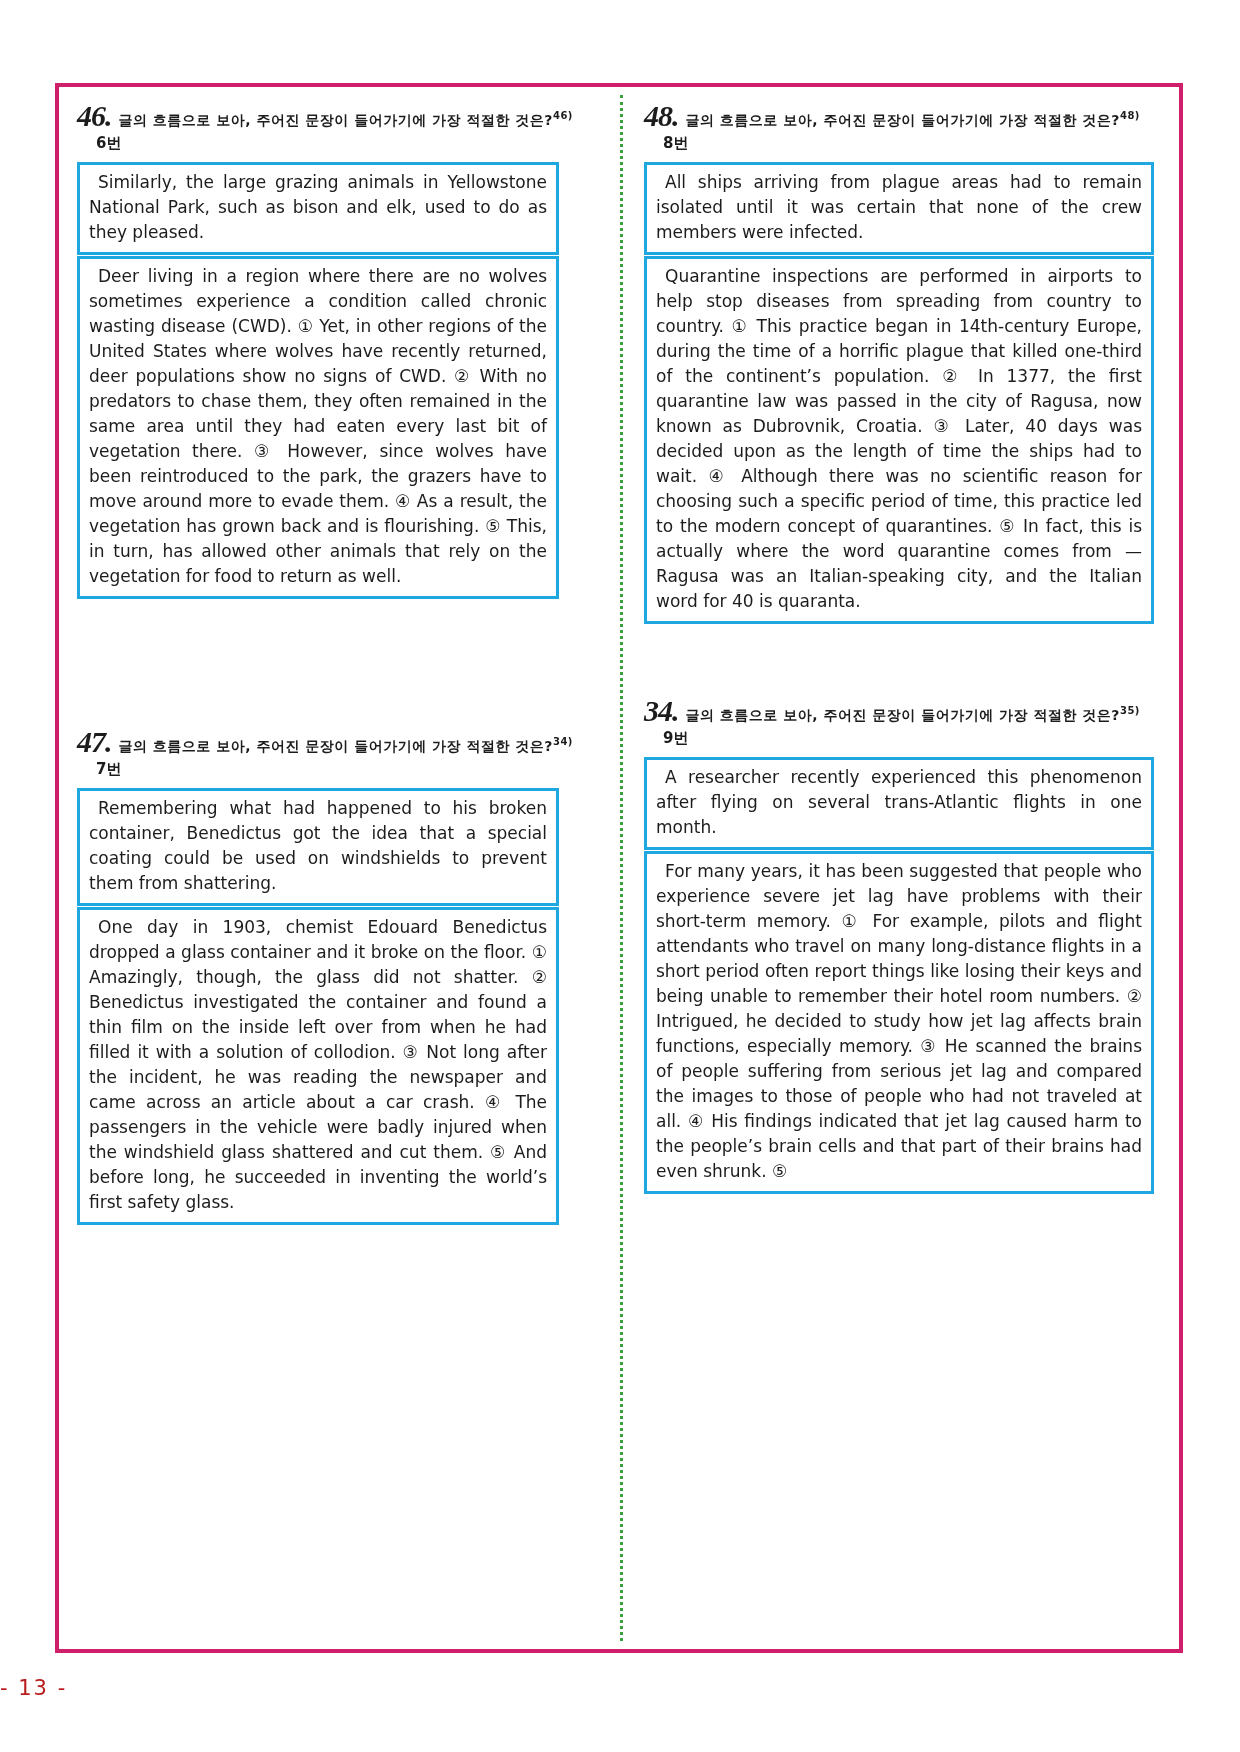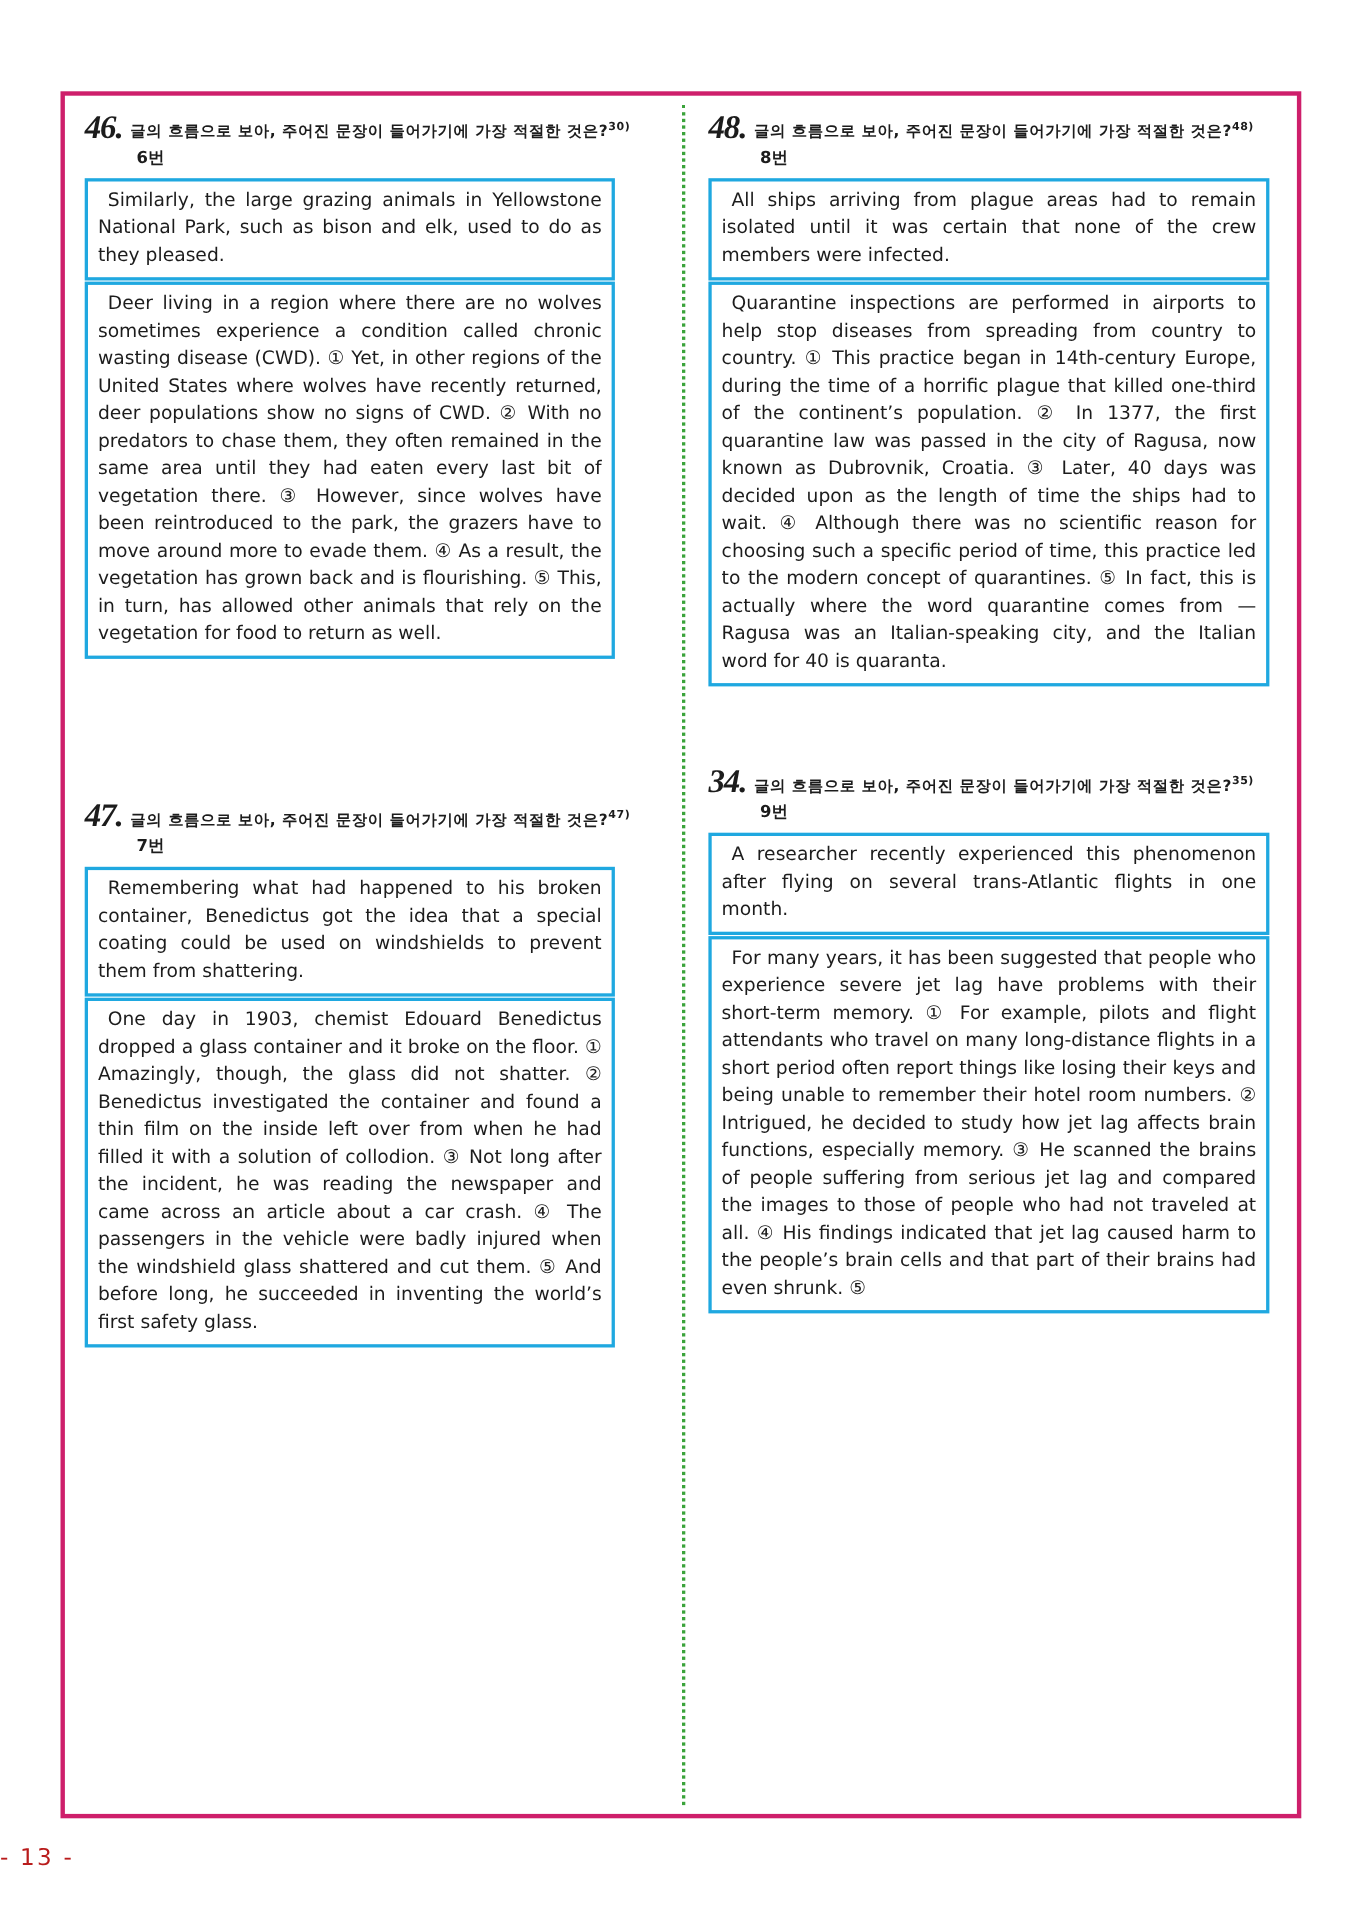--- a/index.html
+++ b/index.html
@@ -53,21 +53,21 @@
     line-height: 1.25;
     padding-top: 9px;
     letter-spacing: 0.5px;
   }
   .q-foot {
     font-size: 10px;
     vertical-align: super;
     font-weight: 700;
   }
   .q-sub {
-    margin-left: 47px;
+    margin-left: 19px;
     margin-top: 3px;
     font-size: 15px;
     font-weight: 700;
   }
   .box {
     border: 3px solid #1fa8e0;
     padding: 5px 9px 7px 9px;
     background: #ffffff;
   }
   .box p {
@@ -98,37 +98,37 @@
 <div class="page">
   <div class="frame">
     <div class="divider"></div>
 
     <div class="col col-left">
 
       <section class="question">
         <div class="q-header">
           <div class="q-line">
             <span class="q-num">46.</span>
-            <span class="q-prompt"><span>글의 흐름으로 보아, 주어진 문장이 들어가기에 가장 적절한 것은?</span><sup class="q-foot">30)</sup></span>
+            <span class="q-prompt"><span>글의 흐름으로 보아, 주어진 문장이 들어가기에 가장 적절한 것은?</span><sup class="q-foot">46)</sup></span>
           </div>
           <div class="q-sub">6번</div>
         </div>
         <div class="box given">
           <p>Similarly, the large grazing animals in Yellowstone National Park, such as bison and elk, used to do as they pleased.</p>
         </div>
         <div class="box passage">
           <p>Deer living in a region where there are no wolves sometimes experience a condition called chronic wasting disease (CWD). ① Yet, in other regions of the United States where wolves have recently returned, deer populations show no signs of CWD. ② With no predators to chase them, they often remained in the same area until they had eaten every last bit of vegetation there. ③ However, since wolves have been reintroduced to the park, the grazers have to move around more to evade them. ④ As a result, the vegetation has grown back and is flourishing. ⑤ This, in turn, has allowed other animals that rely on the vegetation for food to return as well.</p>
         </div>
       </section>
 
       <section class="question gap-left">
         <div class="q-header">
           <div class="q-line">
             <span class="q-num">47.</span>
-            <span class="q-prompt"><span>글의 흐름으로 보아, 주어진 문장이 들어가기에 가장 적절한 것은?</span><sup class="q-foot">47)</sup></span>
+            <span class="q-prompt"><span>글의 흐름으로 보아, 주어진 문장이 들어가기에 가장 적절한 것은?</span><sup class="q-foot">34)</sup></span>
           </div>
           <div class="q-sub">7번</div>
         </div>
         <div class="box given">
           <p>Remembering what had happened to his broken container, Benedictus got the idea that a special coating could be used on windshields to prevent them from shattering.</p>
         </div>
         <div class="box passage">
           <p>One day in 1903, chemist Edouard Benedictus dropped a glass container and it broke on the floor. ① Amazingly, though, the glass did not shatter. ② Benedictus investigated the container and found a thin film on the inside left over from when he had filled it with a solution of collodion. ③ Not long after the incident, he was reading the newspaper and came across an article about a car crash. ④ The passengers in the vehicle were badly injured when the windshield glass shattered and cut them. ⑤ And before long, he succeeded in inventing the world’s first safety glass.</p>
         </div>
       </section>

